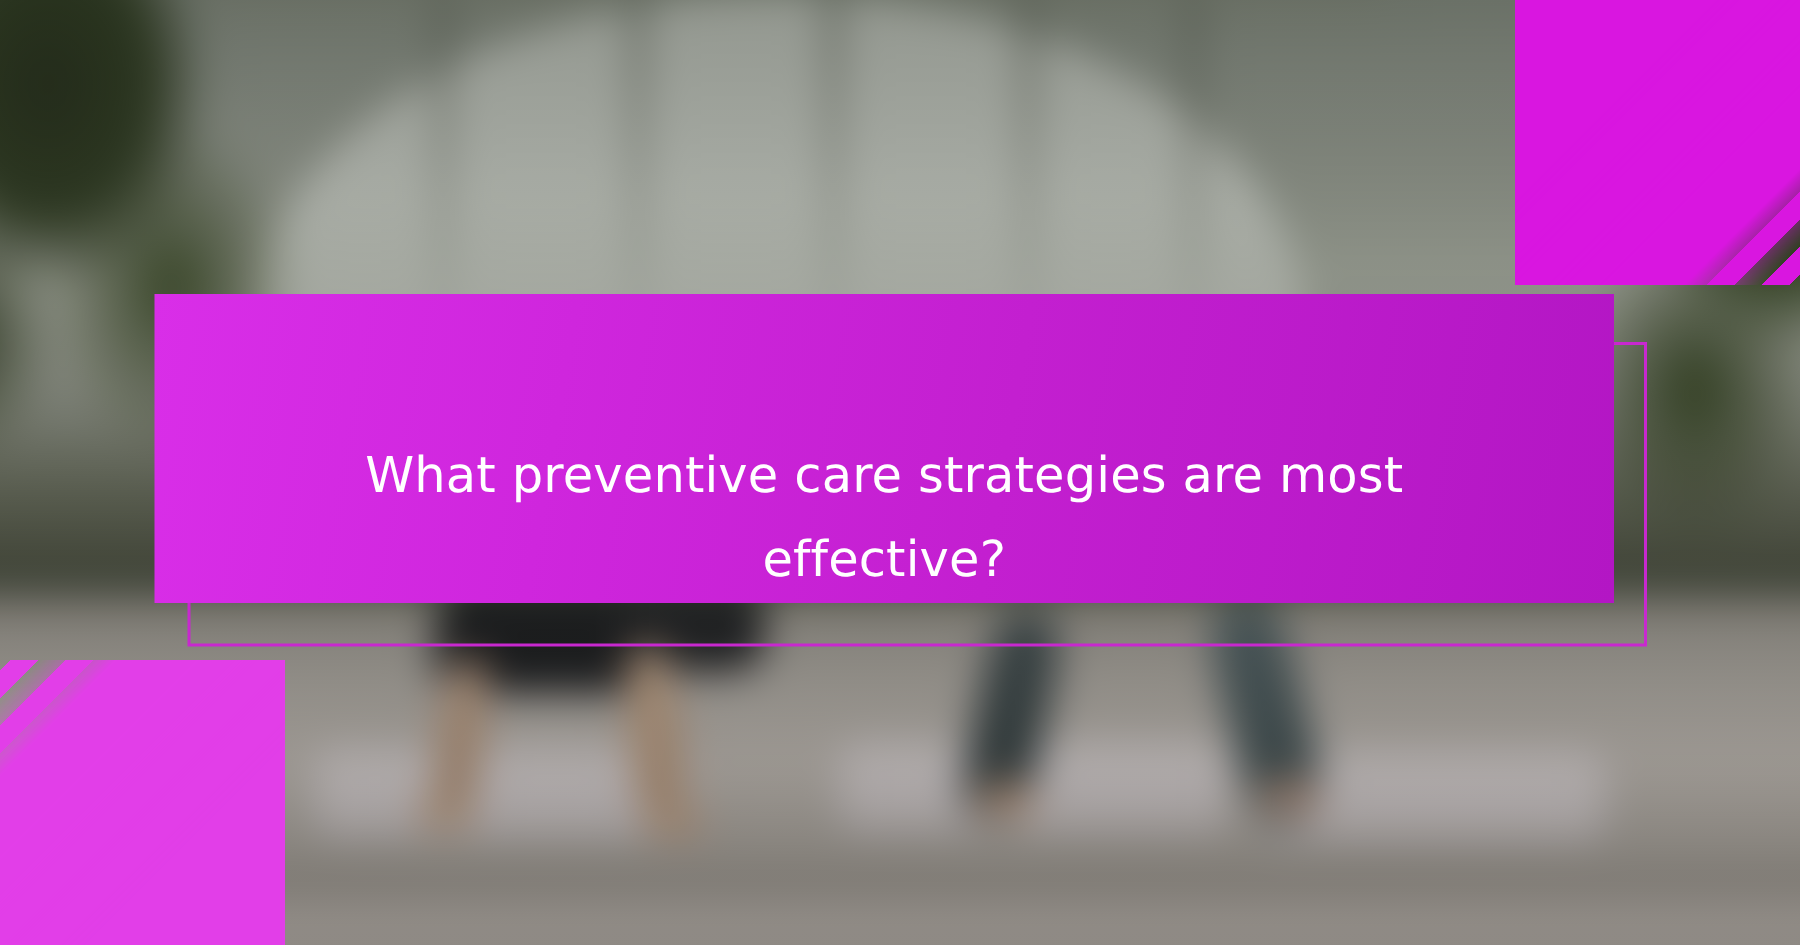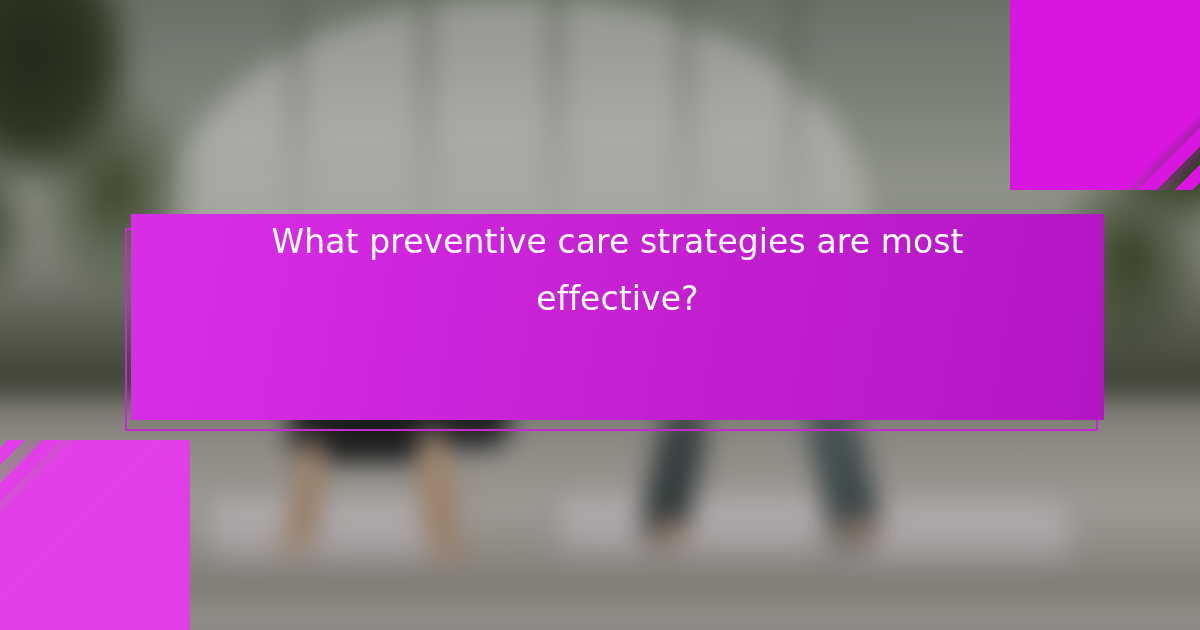--- a/index.html
+++ b/index.html
@@ -177,30 +177,29 @@
     width: 973px;
     height: 203px;
     border: 2px solid #c828cf;
     box-sizing: border-box;
   }
 
   
   .banner {
     position: absolute;
     left: 103px;
-    top: 214px;
+    top: 196px;
     width: 973px;
     height: 206px;
     background: linear-gradient(100deg, #d92ee8 0%, #cf26dd 28%, #c31fd0 58%, #b316c4 100%);
     display: flex;
-    align-items: flex-start;
+    align-items: flex-end;
     justify-content: center;
     box-sizing: border-box;
     padding: 0 54px;
-    margin-left: 28px;
   }
 
   .headline {
     margin: 0;
     color: #ffffff;
     font-family: "DejaVu Sans", "Liberation Sans", sans-serif;
     font-size: 33px;
     font-weight: 400;
     line-height: 1.72;
     text-align: center;

